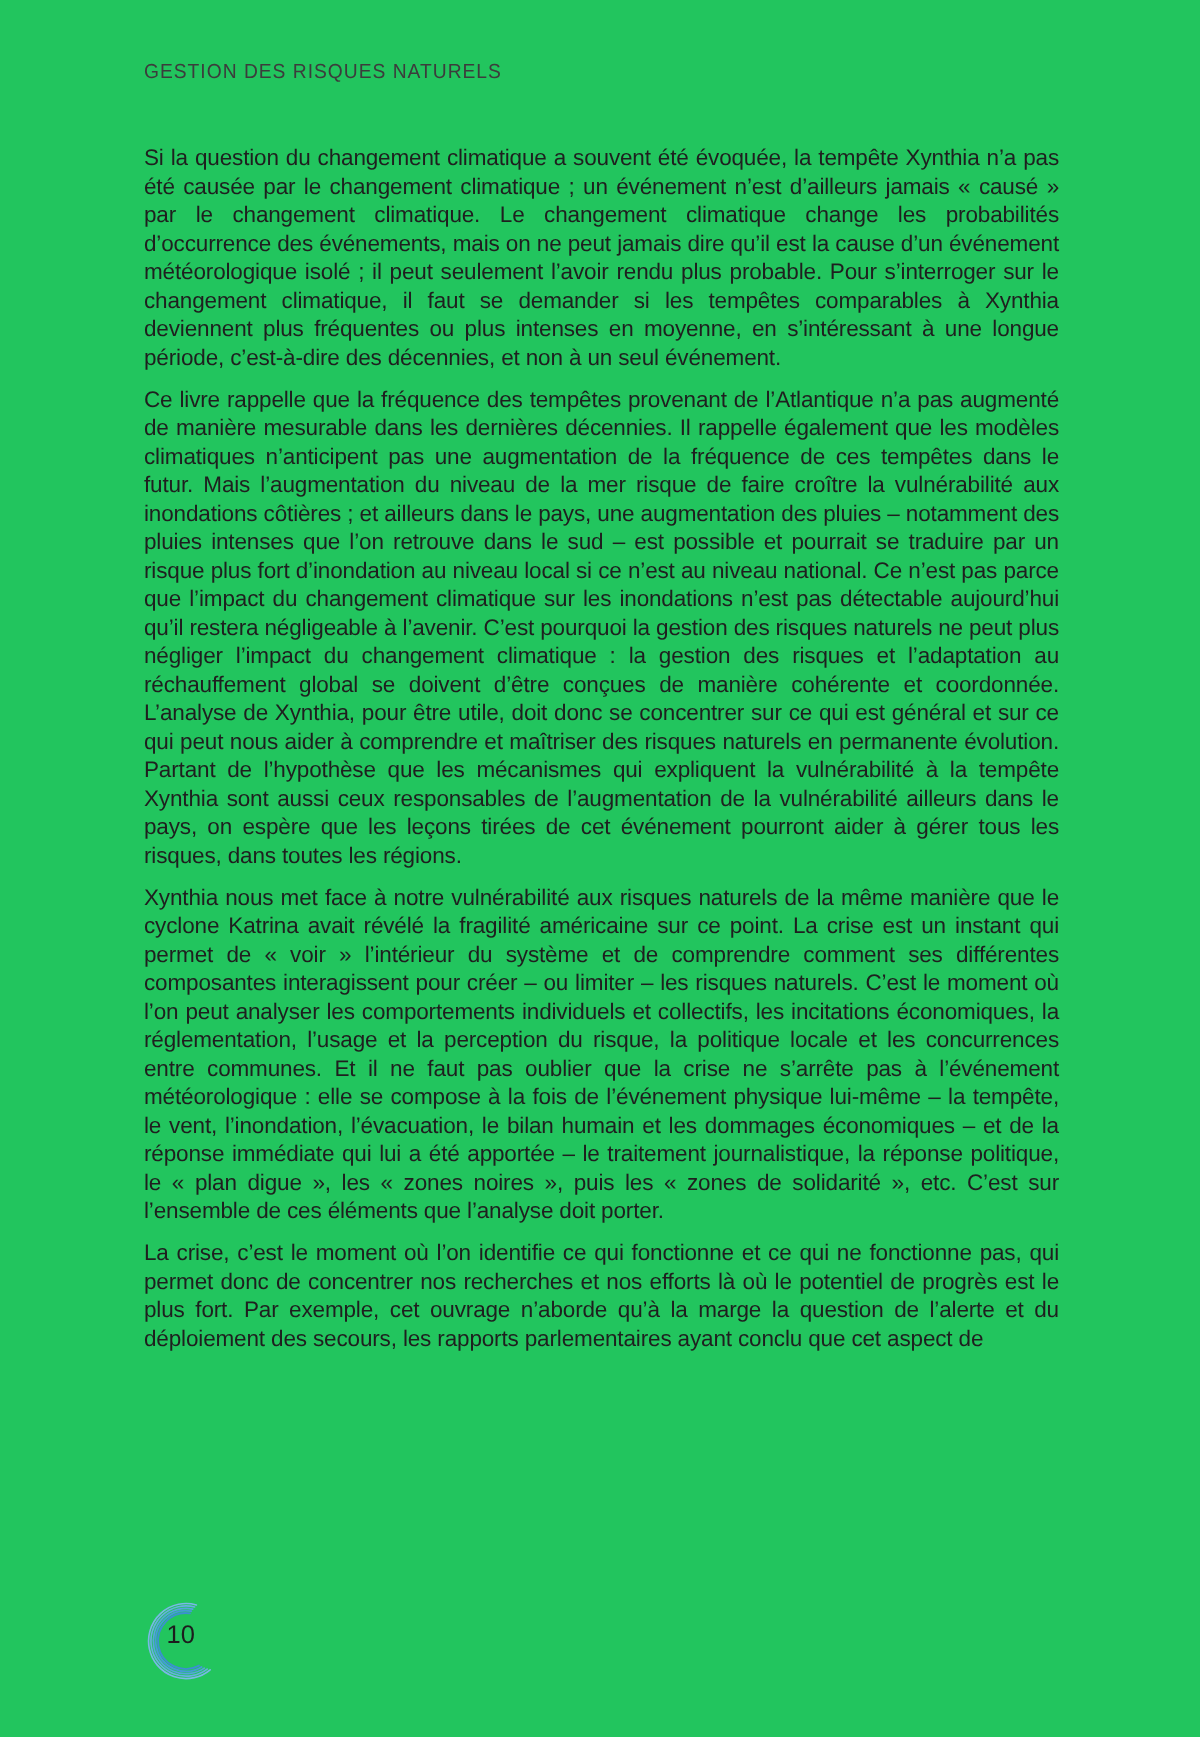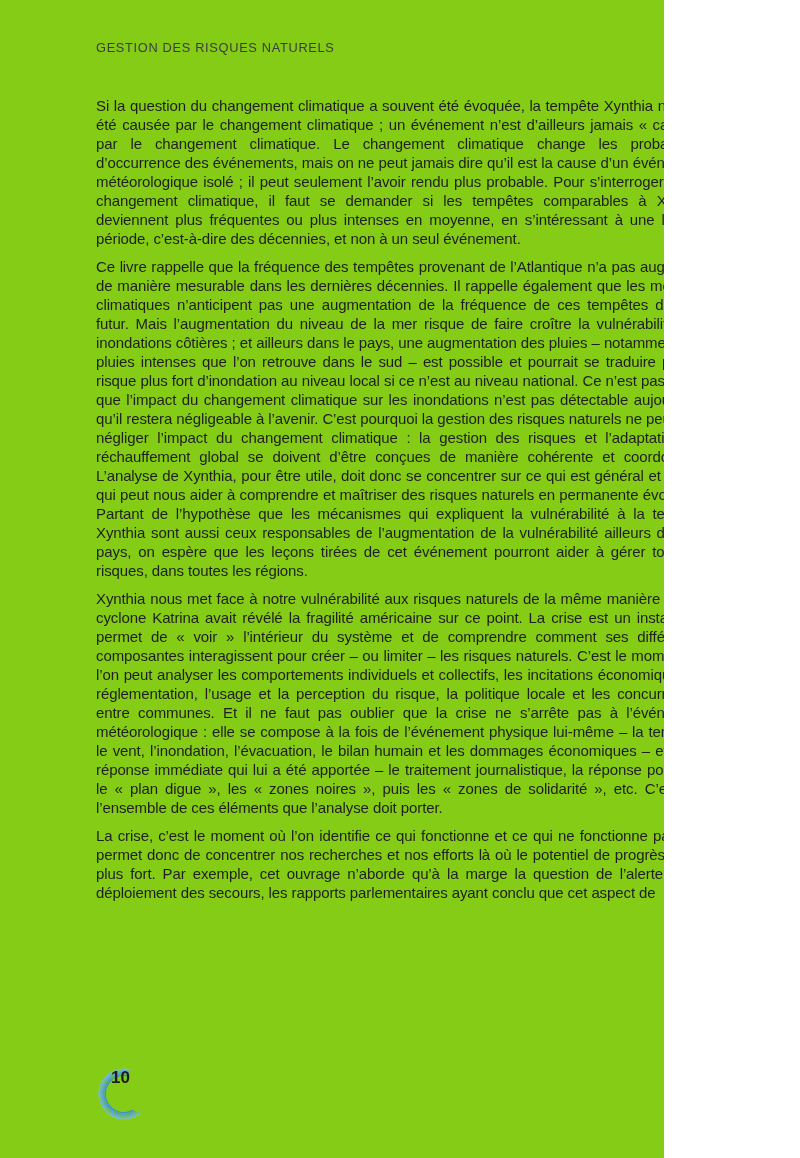--- a/index.html
+++ b/index.html
@@ -2,23 +2,23 @@
 <html lang="fr"><head>
 <meta charset="utf-8">
 <style>
   html, body {
     margin: 0;
     padding: 0;
     background: #ffffff;
   }
   .page {
     position: relative;
-    width: 664px;
+    width: 800px;
     height: 1158px;
-    background: #84cc16;
+    background: #22c55e;
     overflow: hidden;
     font-family: "Liberation Sans", "DejaVu Sans", sans-serif;
   }
   .running-header {
     position: absolute;
     left: 96px;
     top: 40px;
     font-size: 13.5px;
     font-weight: 400;
     color: #3c3c3c;
@@ -56,23 +56,23 @@
     height: 60px;
   }
   .ornament svg {
     position: absolute;
     left: 0;
     top: 0;
   }
   .page-number {
     position: absolute;
     left: 17px;
-    top: 0;
+    top: 12px;
     font-size: 17px;
-    font-weight: 700;
+    font-weight: 400;
     color: #1d1d1d;
   }
 </style>
 </head>
 <body>
 
 <div class="page">
 
   <div class="running-header">GESTION DES RISQUES NATURELS</div>
 

